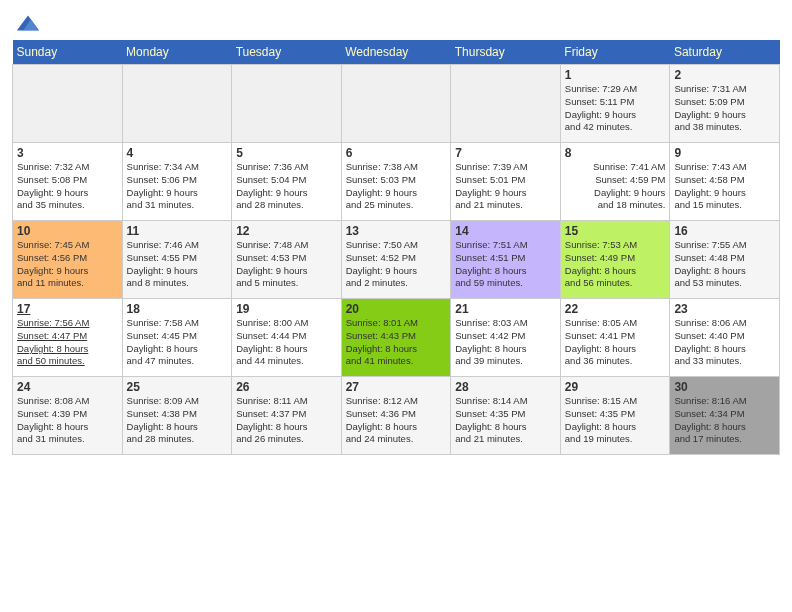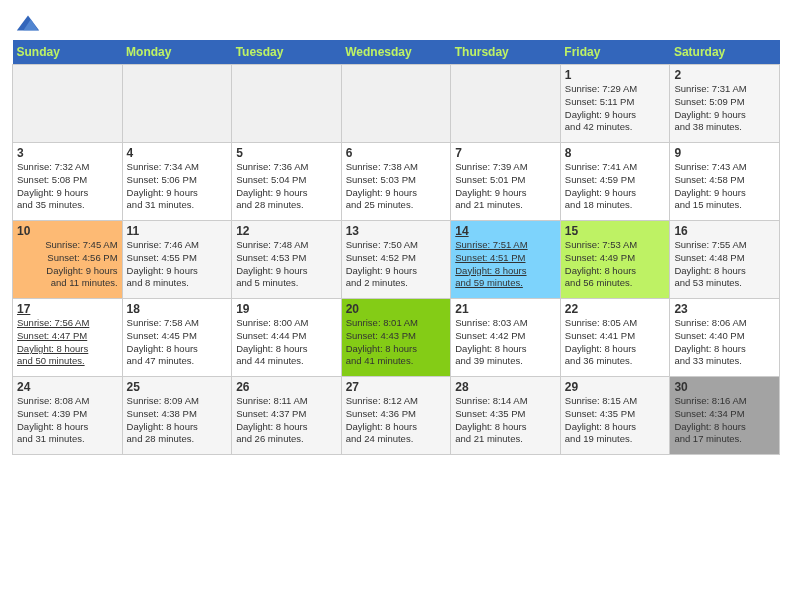--- a/index.html
+++ b/index.html
@@ -48,23 +48,23 @@
       font-size: 14px;
       color: #555;
     }
     table {
       width: 100%;
       border-collapse: collapse;
       table-layout: fixed;
     }
     th {
       background-color: #3366bb;
-      color: #bef264;
+      color: #fef9c3;
       font-size: 12px;
-      font-weight: bold;
+      font-weight: normal;
       padding: 5px 4px;
       text-align: left;
     }
     td {
       border: 1px solid #ccc;
       vertical-align: top;
       padding: 3px 4px;
       font-size: 10px;
       color: #333;
       height: 78px;
@@ -174,37 +174,37 @@
           </td>
           <td style="background-color: rgb(255, 255, 255);">
             <span class="day-number">7</span>
             <div class="day-info" style="white-space: pre-line;">Sunrise: 7:39 AM
 Sunset: 5:01 PM
 Daylight: 9 hours
 and 21 minutes.</div>
           </td>
           <td style="background-color: rgb(255, 255, 255);">
             <span class="day-number">8</span>
-            <div class="day-info" style="white-space: pre-line;">Sunrise: 7:41 AM
+            <div class="day-info" style="white-space: pre-line; text-align: right;">Sunrise: 7:41 AM
 Sunset: 4:59 PM
 Daylight: 9 hours
 and 18 minutes.</div>
           </td>
           <td style="background-color: rgb(255, 255, 255);">
             <span class="day-number">9</span>
             <div class="day-info" style="white-space: pre-line;">Sunrise: 7:43 AM
 Sunset: 4:58 PM
 Daylight: 9 hours
 and 15 minutes.</div>
           </td>
         </tr>
         <tr class="week-row">
           <td style="background-color: #fdba74;">
             <span class="day-number">10</span>
-            <div class="day-info" style="white-space: pre-line; text-align: right;">Sunrise: 7:45 AM
+            <div class="day-info" style="white-space: pre-line;">Sunrise: 7:45 AM
 Sunset: 4:56 PM
 Daylight: 9 hours
 and 11 minutes.</div>
           </td>
           <td style="background-color: rgb(245, 245, 245);">
             <span class="day-number">11</span>
             <div class="day-info" style="white-space: pre-line;">Sunrise: 7:46 AM
 Sunset: 4:55 PM
 Daylight: 9 hours
 and 8 minutes.</div>
@@ -216,21 +216,21 @@
 Daylight: 9 hours
 and 5 minutes.</div>
           </td>
           <td style="background-color: rgb(245, 245, 245); margin-left: 36px;">
             <span class="day-number">13</span>
             <div class="day-info" style="white-space: pre-line;">Sunrise: 7:50 AM
 Sunset: 4:52 PM
 Daylight: 9 hours
 and 2 minutes.</div>
           </td>
-          <td style="background-color: #7dd3fc; text-decoration: underline;">
+          <td style="background-color: #c4b5fd;">
             <span class="day-number">14</span>
             <div class="day-info" style="white-space: pre-line;">Sunrise: 7:51 AM
 Sunset: 4:51 PM
 Daylight: 8 hours
 and 59 minutes.</div>
           </td>
           <td style="background-color: #bef264;">
             <span class="day-number">15</span>
             <div class="day-info" style="white-space: pre-line;">Sunrise: 7:53 AM
 Sunset: 4:49 PM

